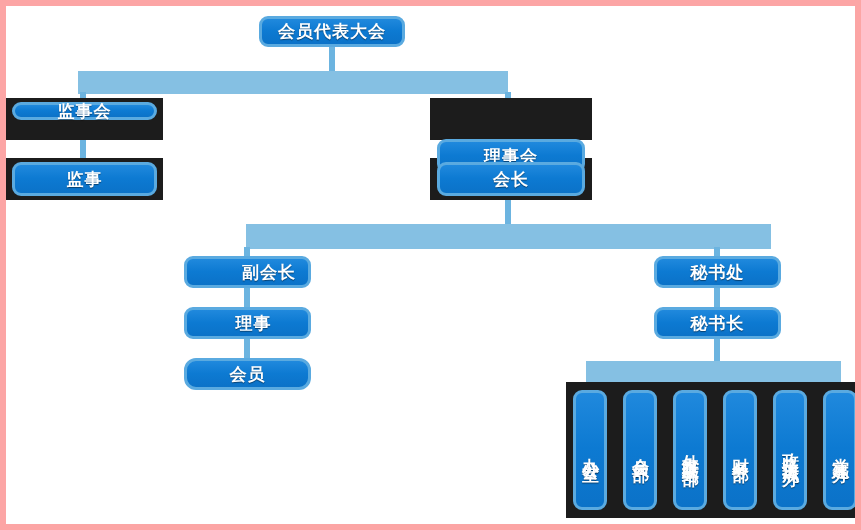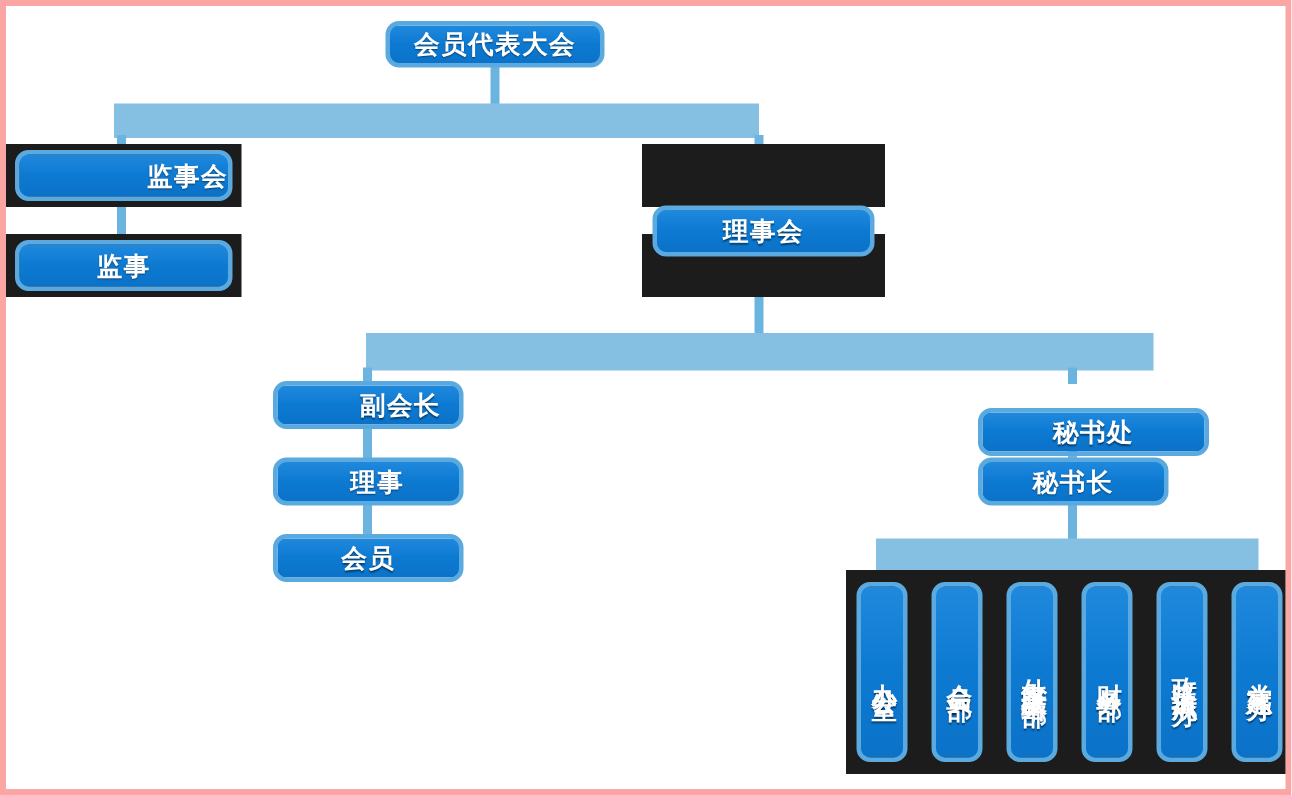--- a/index.html
+++ b/index.html
@@ -10,21 +10,21 @@
   body {
     font-family: "DejaVu Sans", "Liberation Sans", sans-serif;
   }
 
   #chart-canvas {
     position: relative;
     width: 861px;
     height: 530px;
     background: #ffffff;
     box-sizing: border-box;
-    border: 4px solid #fca5a5;
+    border: 6px solid #fca5a5;
     overflow: hidden;
   }
 
   
   .conn-bar {
     position: absolute;
     background: #85c0e3;
     z-index: 1;
   }
   .conn-line {
@@ -114,46 +114,49 @@
   <div class="backing" style="left:0px; top:92px; width:157px; height:42px;"></div>
   <div class="backing" style="left:0px; top:152px; width:157px; height:42px;"></div>
   <div class="backing" style="left:424px; top:92px; width:162px; height:42px;"></div>
   <div class="backing" style="left:424px; top:152px; width:162px; height:42px;"></div>
   <div class="backing" style="left:560px; top:376px; width:299px; height:136px;"></div>
 
   <div class="node h" style="left:253px; top:10px; width:146px; height:31px;">
     <span>会员代表大会</span>
   </div>
 
-  <div class="node h" style="left:6px; top:96px; width:145px; height:34px;justify-content:flex-end;">
+  <div class="node h" style="left:6px; top:96px; width:145px; height:18px;">
     <span>监事会</span>
   </div>
 
   <div class="node h" style="left:6px; top:156px; width:145px; height:34px;text-align:center;">
     <span>监事</span>
   </div>
 
   <div class="node h" style="left:431px; top:96px; width:148px; height:34px;margin-top:37px;">
     <span>理事会</span>
   </div>
 
+  <div class="node h" style="left:431px; top:156px; width:148px; height:34px;">
+    <span>会长</span>
+  </div>
 
   <div class="node h" style="left:178px; top:250px; width:127px; height:32px;padding-left:43px;">
     <span>副会长</span>
   </div>
 
   <div class="node h" style="left:178px; top:301px; width:127px; height:32px;padding-left:12px;">
     <span>理事</span>
   </div>
 
-  <div class="node h" style="left:178px; top:352px; width:127px; height:32px;">
+  <div class="node h" style="left:178px; top:352px; width:127px; height:32px;border-radius:12px;">
     <span>会员</span>
   </div>
 
-  <div class="node h" style="left:648px; top:268px; width:154px; height:32px;">
+  <div class="node h" style="left:648px; top:250px; width:127px; height:32px;">
     <span>秘书处</span>
   </div>
 
   <div class="node h" style="left:648px; top:301px; width:127px; height:32px;">
     <span>秘书长</span>
   </div>
 
   <div class="node v" style="left:567px; top:384px; width:34px; height:120px;">
     <span>办公室</span>
   </div>

